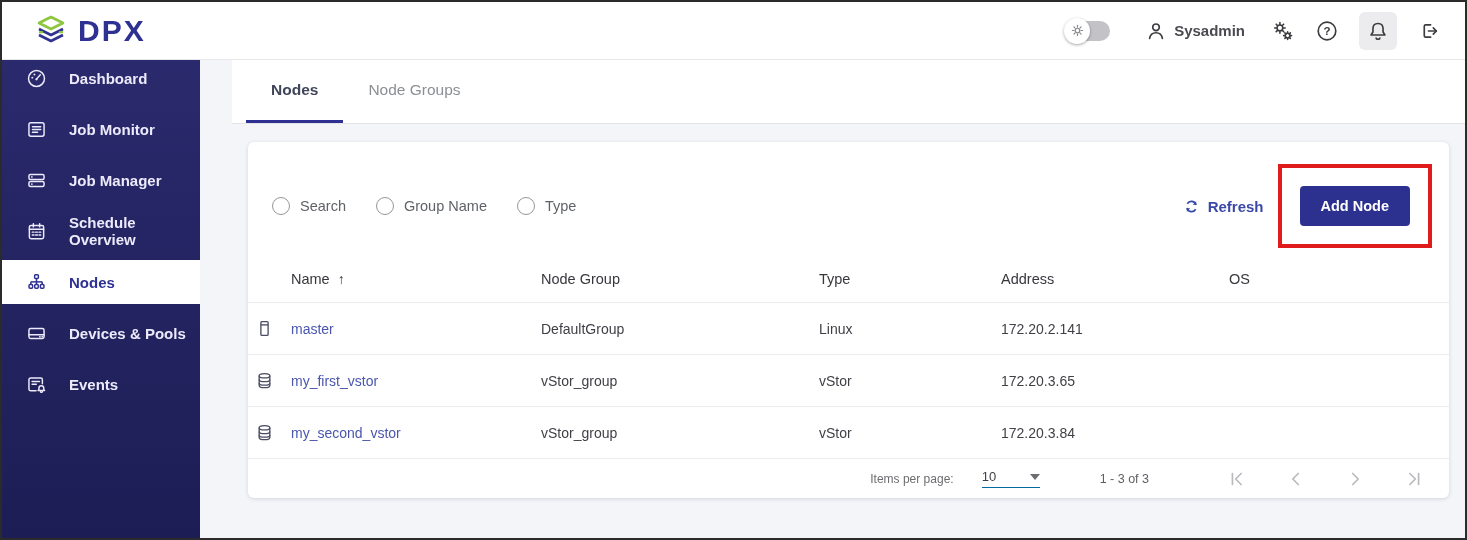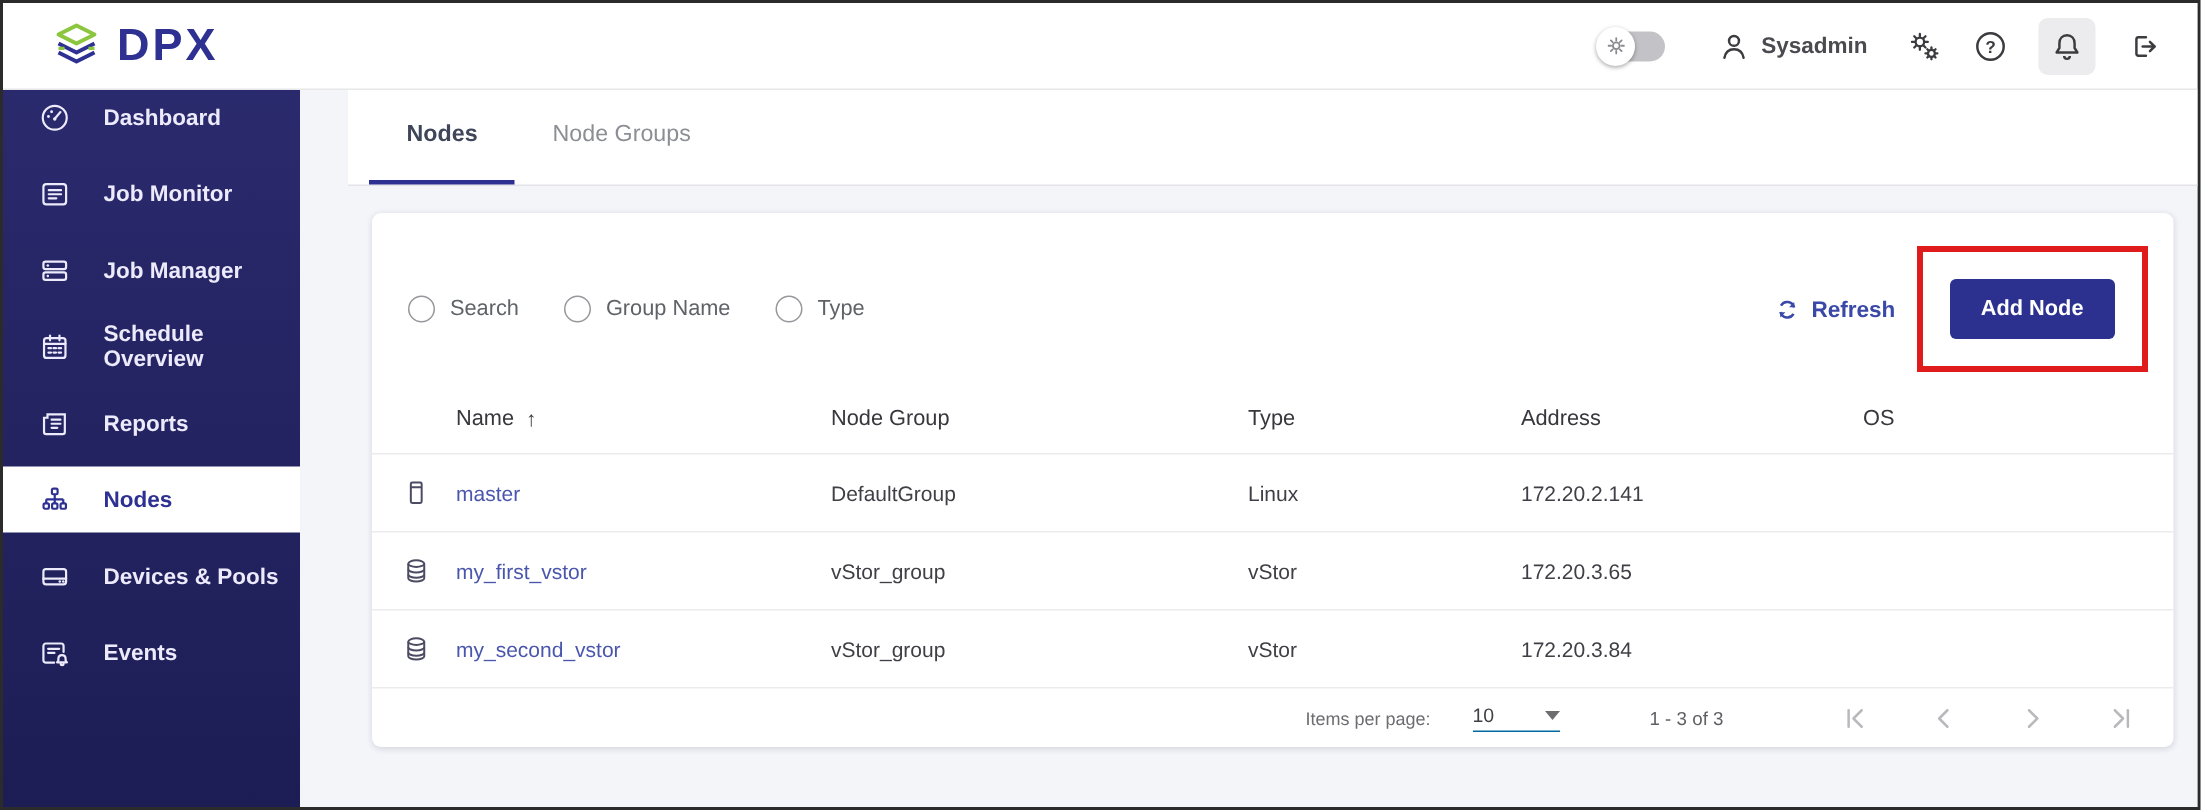--- a/index.html
+++ b/index.html
@@ -41,21 +41,21 @@
   .chip { display:flex; align-items:center; gap:10px; cursor:pointer; }
   .chip-circle { width:18px; height:18px; border-radius:50%; border:1.6px solid #97979c; background:#fff; }
   .chip-label { font-size:14.5px; color:#5f6368; }
   .toolbar-right { display:flex; align-items:center; }
   .refresh { display:flex; align-items:center; gap:7px; color:#3a49a8; font-size:15px; font-weight:700; cursor:pointer; margin-right:14px;text-align:right; }
   .refresh svg { width:19px; height:19px; }
   .red-wrap { border:4px solid #e01b1b; padding:18px; background:#fff; }
   .add-node { background:#2c3190; color:#fff; border:none; border-radius:4px; height:40px; padding:0 21px; font-size:14.5px; font-weight:700; font-family:"Liberation Sans",sans-serif; cursor:pointer; }
 
   
-  .tbl-head, .tbl-row { display:grid; grid-template-columns:36px 250px 278px 182px 228px 1fr; align-items:center; padding-left:20px; }
+  .tbl-head, .tbl-row { display:grid; grid-template-columns:36px 250px 278px 182px 228px 1fr; align-items:center; padding-left:7px; }
   .tbl-head { height:46px; font-size:14.5px; font-weight:500; color:#37373d; }
   .tbl-head .col-name { display:flex; align-items:center; gap:8px; }
   .sort-arrow { font-size:14px; color:#37373d; }
   .tbl-row { height:52px; border-top:1px solid #ececef; font-size:14px; color:#3f3f46; }
   .row-icon { color:#4b4b63; display:flex; align-items:center; }
   .row-icon svg { width:19px; height:19px; }
   .node-link { color:#4a56ad; cursor:pointer; }
 
   
   .pagination { flex:1; display:flex; align-items:center; justify-content:flex-end; padding-right:22px; border-top:1px solid #ececef;gap:20px; }
@@ -199,31 +199,20 @@
           <rect x="3.2" y="4.2" width="13.6" height="12.6" rx="1.6"></rect>
           <line x1="7" y1="2.6" x2="7" y2="5.6"></line>
             <line x1="13" y1="2.6" x2="13" y2="5.6"></line>
           <line x1="3.2" y1="7.8" x2="16.8" y2="7.8"></line>
           <line x1="6" y1="10.6" x2="14" y2="10.6" stroke-dasharray="1.6 1.6"></line>
             <line x1="6" y1="13.4" x2="14" y2="13.4" stroke-dasharray="1.6 1.6"></line>
         </svg>
       </span>
       <span>Schedule Overview</span>
     </div>
-    <div class="side-item">
-      <span class="icon">
-        <svg viewBox="0 0 20 20" fill="none" stroke="currentColor" stroke-width="1.4" stroke-linecap="round">
-          <path d="M5.4 4h11v11.2a1.4 1.4 0 0 1-1.4 1.4H4.6a1.4 1.4 0 0 1-1.4-1.4V6.2h2.2z"></path>
-          <line x1="8" y1="7.4" x2="13.6" y2="7.4"></line>
-            <line x1="8" y1="10" x2="13.6" y2="10"></line>
-            <line x1="8" y1="12.6" x2="11.6" y2="12.6"></line>
-        </svg>
-      </span>
-      <span>Reports</span>
-    </div>
     <div class="side-item active">
       <span class="icon">
         <svg viewBox="0 0 20 20" fill="none" stroke="currentColor" stroke-width="1.4" stroke-linejoin="round">
           <rect x="8.2" y="2.6" width="3.6" height="3.6" rx="0.9"></rect>
           <line x1="10" y1="6.2" x2="10" y2="9.4"></line>
           <line x1="4.6" y1="9.4" x2="15.4" y2="9.4"></line>
           <line x1="4.6" y1="9.4" x2="4.6" y2="12"></line>
             <line x1="10" y1="9.4" x2="10" y2="12"></line>
             <line x1="15.4" y1="9.4" x2="15.4" y2="12"></line>
           <rect x="2.9" y="12" width="3.4" height="3.4" rx="0.9"></rect>

